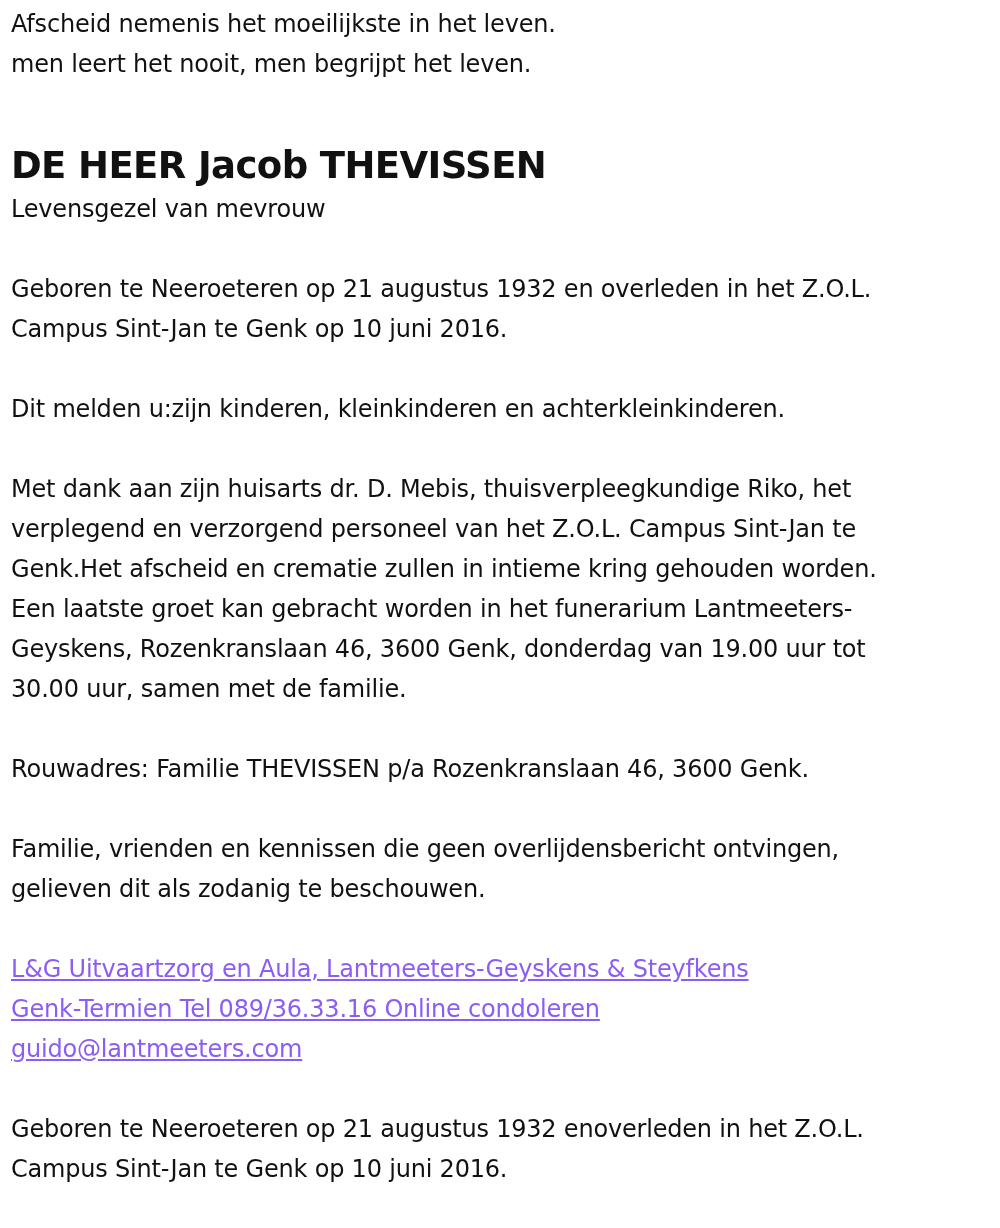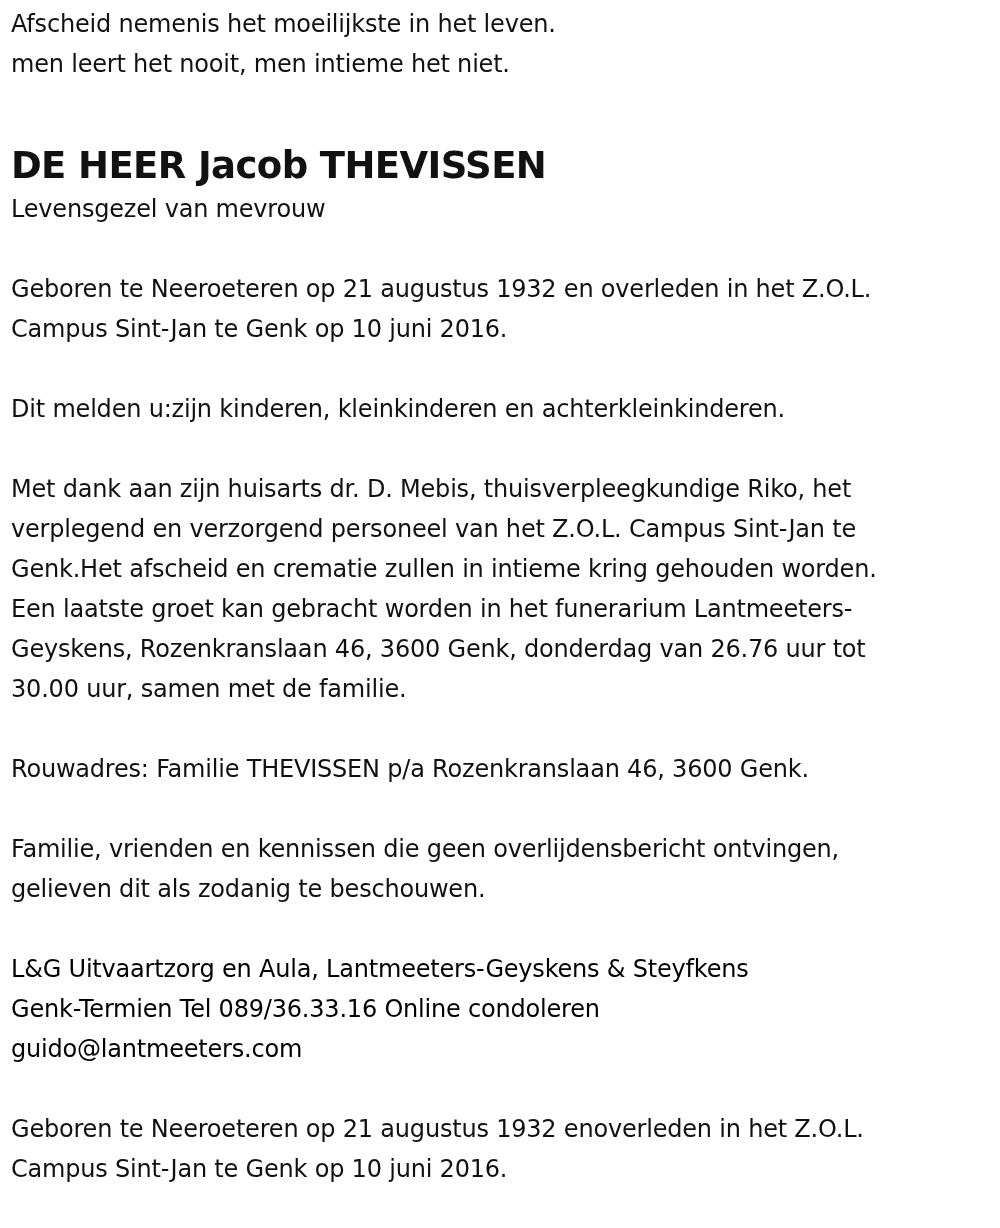--- a/index.html
+++ b/index.html
@@ -30,32 +30,33 @@
     .heading {
       font-size: 37px;
       font-weight: bold;
       line-height: 46px;
       height: 46px;
       margin-bottom: 0;
       letter-spacing: -0.6px;
       white-space: nowrap;
     }
     .muted {
-      color: #000000;
+      color: #8b5cf6;
+      text-decoration: underline;
     }
     .gap-before-heading { height: 34px; }
   </style>
 </head>
 <body>
 
 <div class="page">
 
   <section>
     <div class="line">Afscheid nemenis het moeilijkste in het leven.</div>
-    <div class="line">men leert het nooit, men intieme het niet.</div>
+    <div class="line">men leert het nooit, men begrijpt het leven.</div>
   </section>
 
   <div class="gap-before-heading"></div>
 
   <section>
     <h1 class="heading">DE HEER Jacob THEVISSEN</h1>
     <div class="line">Levensgezel van mevrouw</div>
   </section>
 
   <div class="blank"></div>
@@ -71,21 +72,21 @@
     <div class="line">Dit melden u:zijn kinderen, kleinkinderen en achterkleinkinderen.</div>
   </section>
 
   <div class="blank"></div>
 
   <section>
     <div class="line">Met dank aan zijn huisarts dr. D. Mebis, thuisverpleegkundige Riko, het</div>
     <div class="line">verplegend en verzorgend personeel van het Z.O.L. Campus Sint-Jan te</div>
     <div class="line">Genk.Het afscheid en crematie zullen in intieme kring gehouden worden.</div>
     <div class="line">Een laatste groet kan gebracht worden in het funerarium Lantmeeters-</div>
-    <div class="line">Geyskens, Rozenkranslaan 46, 3600 Genk, donderdag van 26.76 uur tot</div>
+    <div class="line">Geyskens, Rozenkranslaan 46, 3600 Genk, donderdag van 19.00 uur tot</div>
     <div class="line">30.00 uur, samen met de familie.</div>
   </section>
 
   <div class="blank"></div>
 
   <section>
     <div class="line">Rouwadres: Familie THEVISSEN p/a Rozenkranslaan 46, 3600 Genk.</div>
   </section>
 
   <div class="blank"></div>

